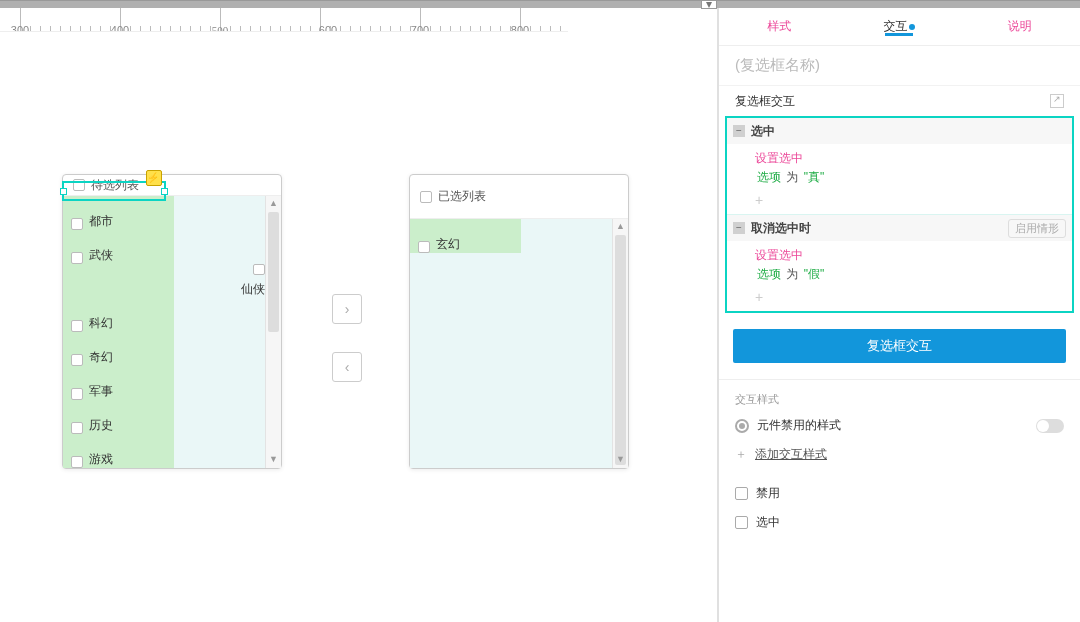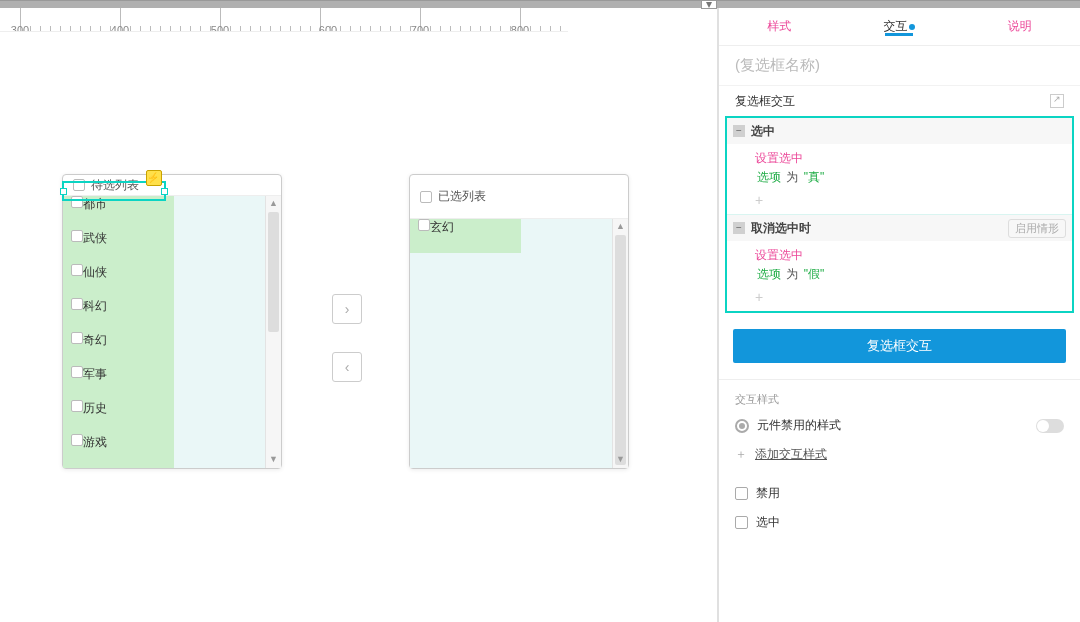--- a/index.html
+++ b/index.html
@@ -12,21 +12,21 @@
 .ruler .tick.minor{height:6px;top:18px}
 .ruler .label{position:absolute;top:16px;font-size:11px;color:#888;transform:translateX(-50%)}
 .main{flex:1;display:flex;min-height:0}
 .canvas{flex:1;background:#fff;position:relative;overflow:hidden}
 .panel{width:220px;height:295px;background:#fff;border:1px solid #ccc;border-radius:4px;box-shadow:0 1px 4px rgba(0,0,0,.08);display:flex;flex-direction:column}
 .panel-head{height:44px;border-bottom:1px solid #eee;display:flex;align-items:center;padding:0 10px;gap:6px}
 .panel-head .cb{width:12px;height:12px;border:1px solid #bbb;border-radius:2px}
 .panel-head .title{color:#555}
 .panel-body{flex:1;display:flex;background:#eaf7f7}
 .panel-list{flex:1;overflow:hidden}
-.item{height:34px;display:flex;align-items:flex-start;padding-left:8px;gap:0}
+.item{height:34px;display:flex;align-items:flex-end;padding-left:8px;gap:6px}
 .item .cb{width:12px;height:12px;border:1px solid #bbb;border-radius:2px;background:#fff}
 .item.sel{background:#cbeecb}
 .scrollbar{width:16px;background:#f6f6f6;border-left:1px solid #e3e3e3;position:relative}
 .scrollbar .up,.scrollbar .down{height:16px;text-align:center;line-height:14px;color:#999;font-size:9px}
 .scrollbar .track{position:absolute;top:16px;bottom:16px;left:0;right:0}
 .scrollbar .thumb{position:absolute;left:2px;right:2px;background:#ddd;border-radius:2px}
 .selected-indicator{position:absolute;border:2px solid #0bd4c3}
 .handle{position:absolute;width:7px;height:7px;background:#fff;border:1px solid #0bd4c3}
 .lightning{position:absolute;width:16px;height:16px;background:#ffe04a;border:1px solid #c9a300;border-radius:2px;text-align:center;line-height:14px;color:#a67c00;font-size:10px}
 .arrow-btn{position:absolute;width:30px;height:30px;border:1px solid #ccc;border-radius:3px;background:#fff;text-align:center;line-height:28px;color:#aaa;font-size:14px}
@@ -91,21 +91,21 @@
         <div class="tick minor" style="left: 130px;"></div>
         <div class="tick minor" style="left: 140px;"></div>
         <div class="tick minor" style="left: 150px;"></div>
         <div class="tick minor" style="left: 160px;"></div>
         <div class="tick minor" style="left: 170px;"></div>
         <div class="tick minor" style="left: 180px;"></div>
         <div class="tick minor" style="left: 190px;"></div>
         <div class="tick minor" style="left: 200px;"></div>
         <div class="tick minor" style="left: 210px;"></div>
         <div class="tick major" style="left: 220px;"></div>
-        <div class="label" style="left: 220px;">500</div>
+        <div class="label" style="left: 220px; font-family: Liberation Serif, serif;">500</div>
         <div class="tick minor" style="left: 230px;"></div>
         <div class="tick minor" style="left: 240px;"></div>
         <div class="tick minor" style="left: 250px;"></div>
         <div class="tick minor" style="left: 260px;"></div>
         <div class="tick minor" style="left: 270px;"></div>
         <div class="tick minor" style="left: 280px;"></div>
         <div class="tick minor" style="left: 290px;"></div>
         <div class="tick minor" style="left: 300px;"></div>
         <div class="tick minor" style="left: 310px;"></div>
         <div class="tick major" style="left: 320px;"></div>
@@ -156,21 +156,21 @@
         <div class="panel-body">
           <div class="panel-list" id="pending-list">
               <div class="item" style="background: linear-gradient(to right, rgb(203, 238, 203) 0px, rgb(203, 238, 203) 55%, transparent 55%);">
                 <span class="cb"></span>
                 <span>都市</span>
               </div>
               <div class="item" style="background: linear-gradient(to right, rgb(203, 238, 203) 0px, rgb(203, 238, 203) 55%, transparent 55%);">
                 <span class="cb"></span>
                 <span>武侠</span>
               </div>
-              <div class="item" style="background: linear-gradient(to right, rgb(203, 238, 203) 0px, rgb(203, 238, 203) 55%, transparent 55%);">
+              <div class="item" style="background: linear-gradient(to right, rgb(203, 238, 203) 0px, rgb(203, 238, 203) 55%, transparent 55%); flex-direction: column;">
                 <span class="cb"></span>
                 <span>仙侠</span>
               </div>
               <div class="item" style="background: linear-gradient(to right, rgb(203, 238, 203) 0px, rgb(203, 238, 203) 55%, transparent 55%);">
                 <span class="cb"></span>
                 <span>科幻</span>
               </div>
               <div class="item" style="background: linear-gradient(to right, rgb(203, 238, 203) 0px, rgb(203, 238, 203) 55%, transparent 55%);">
                 <span class="cb"></span>
                 <span>奇幻</span>

